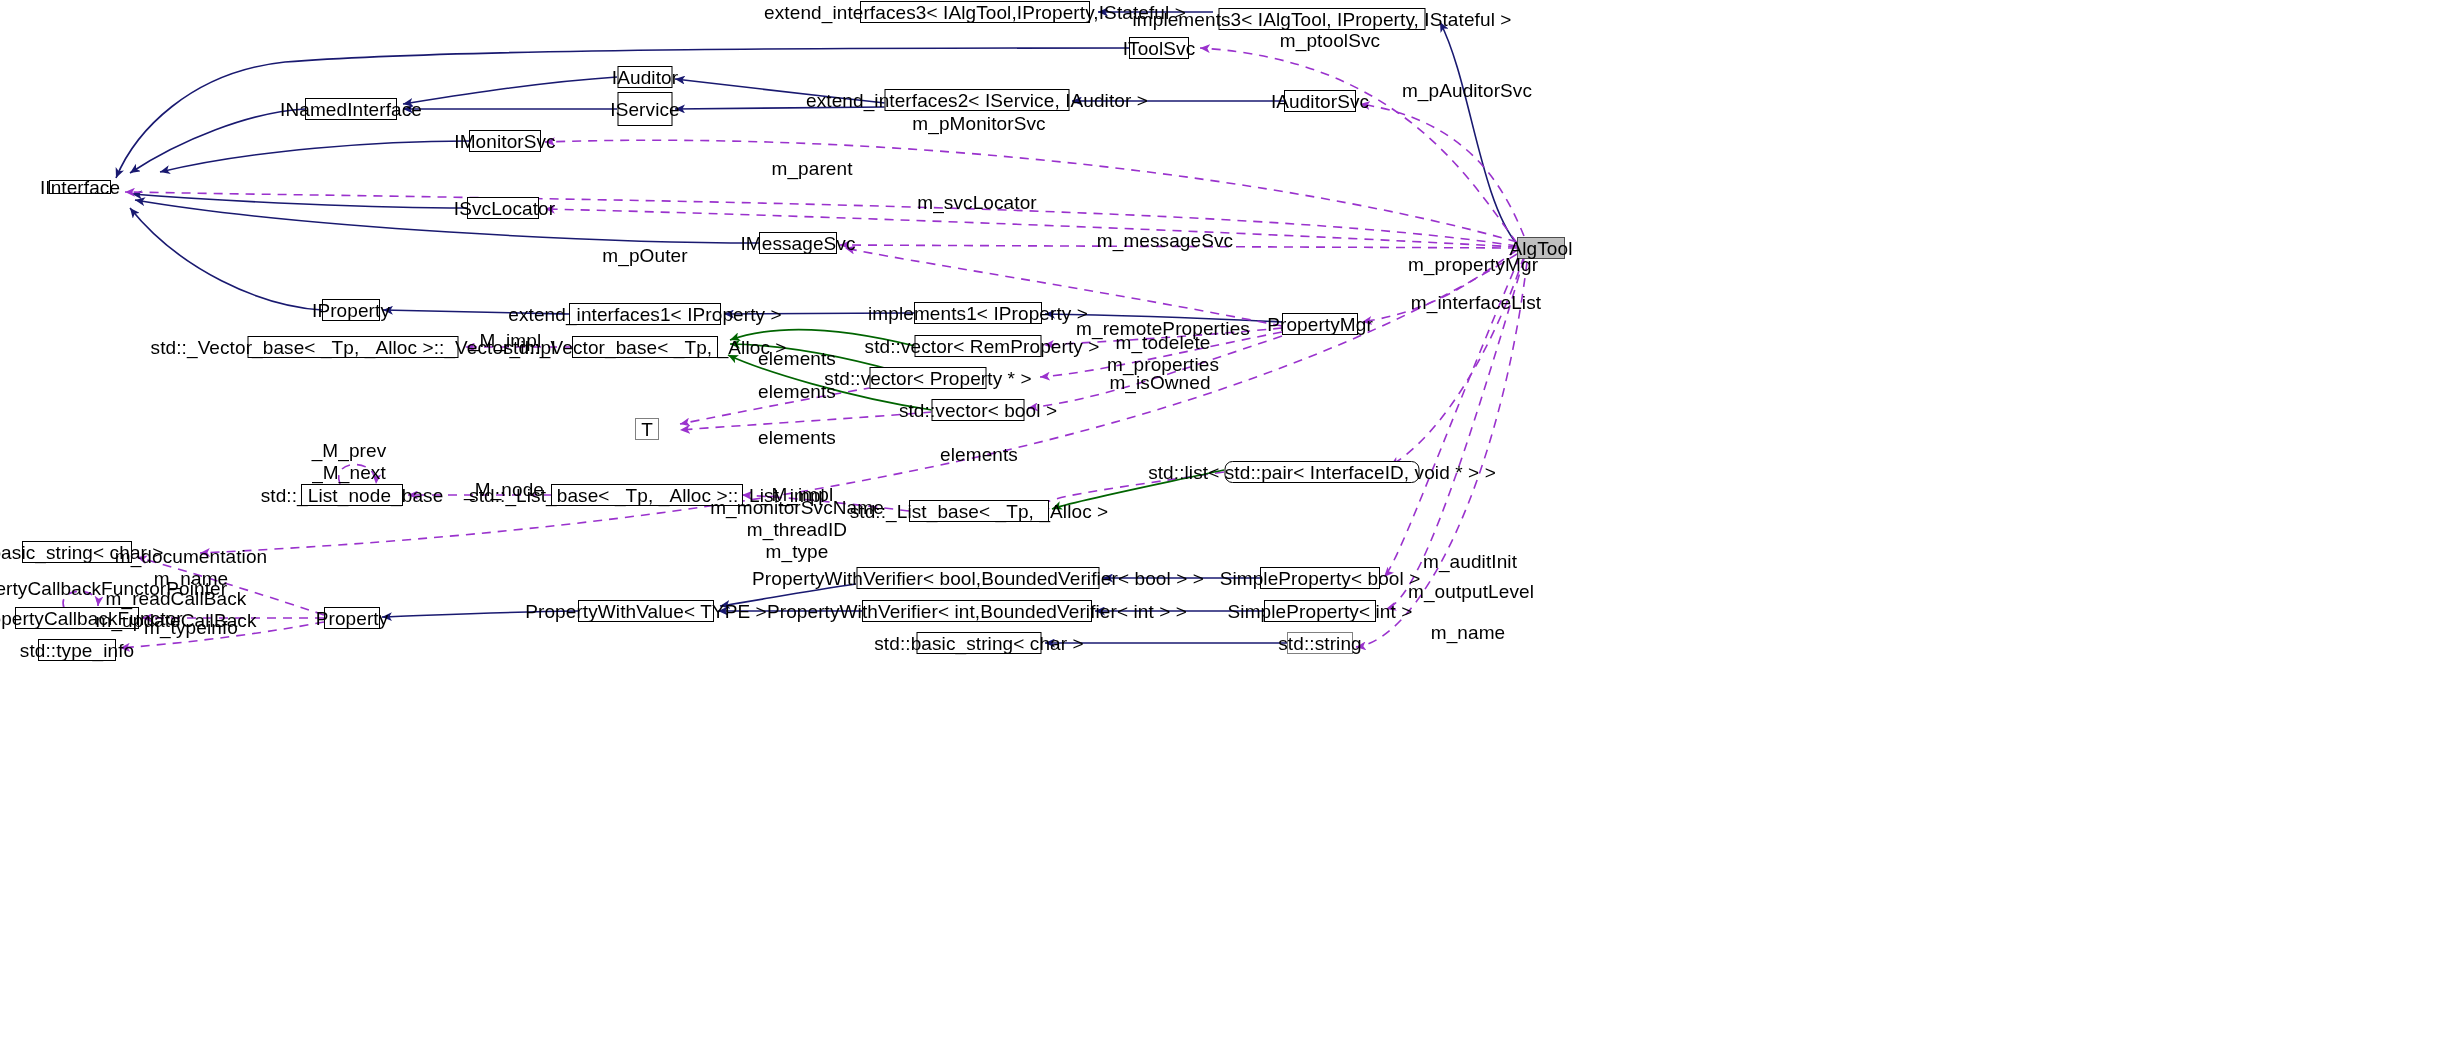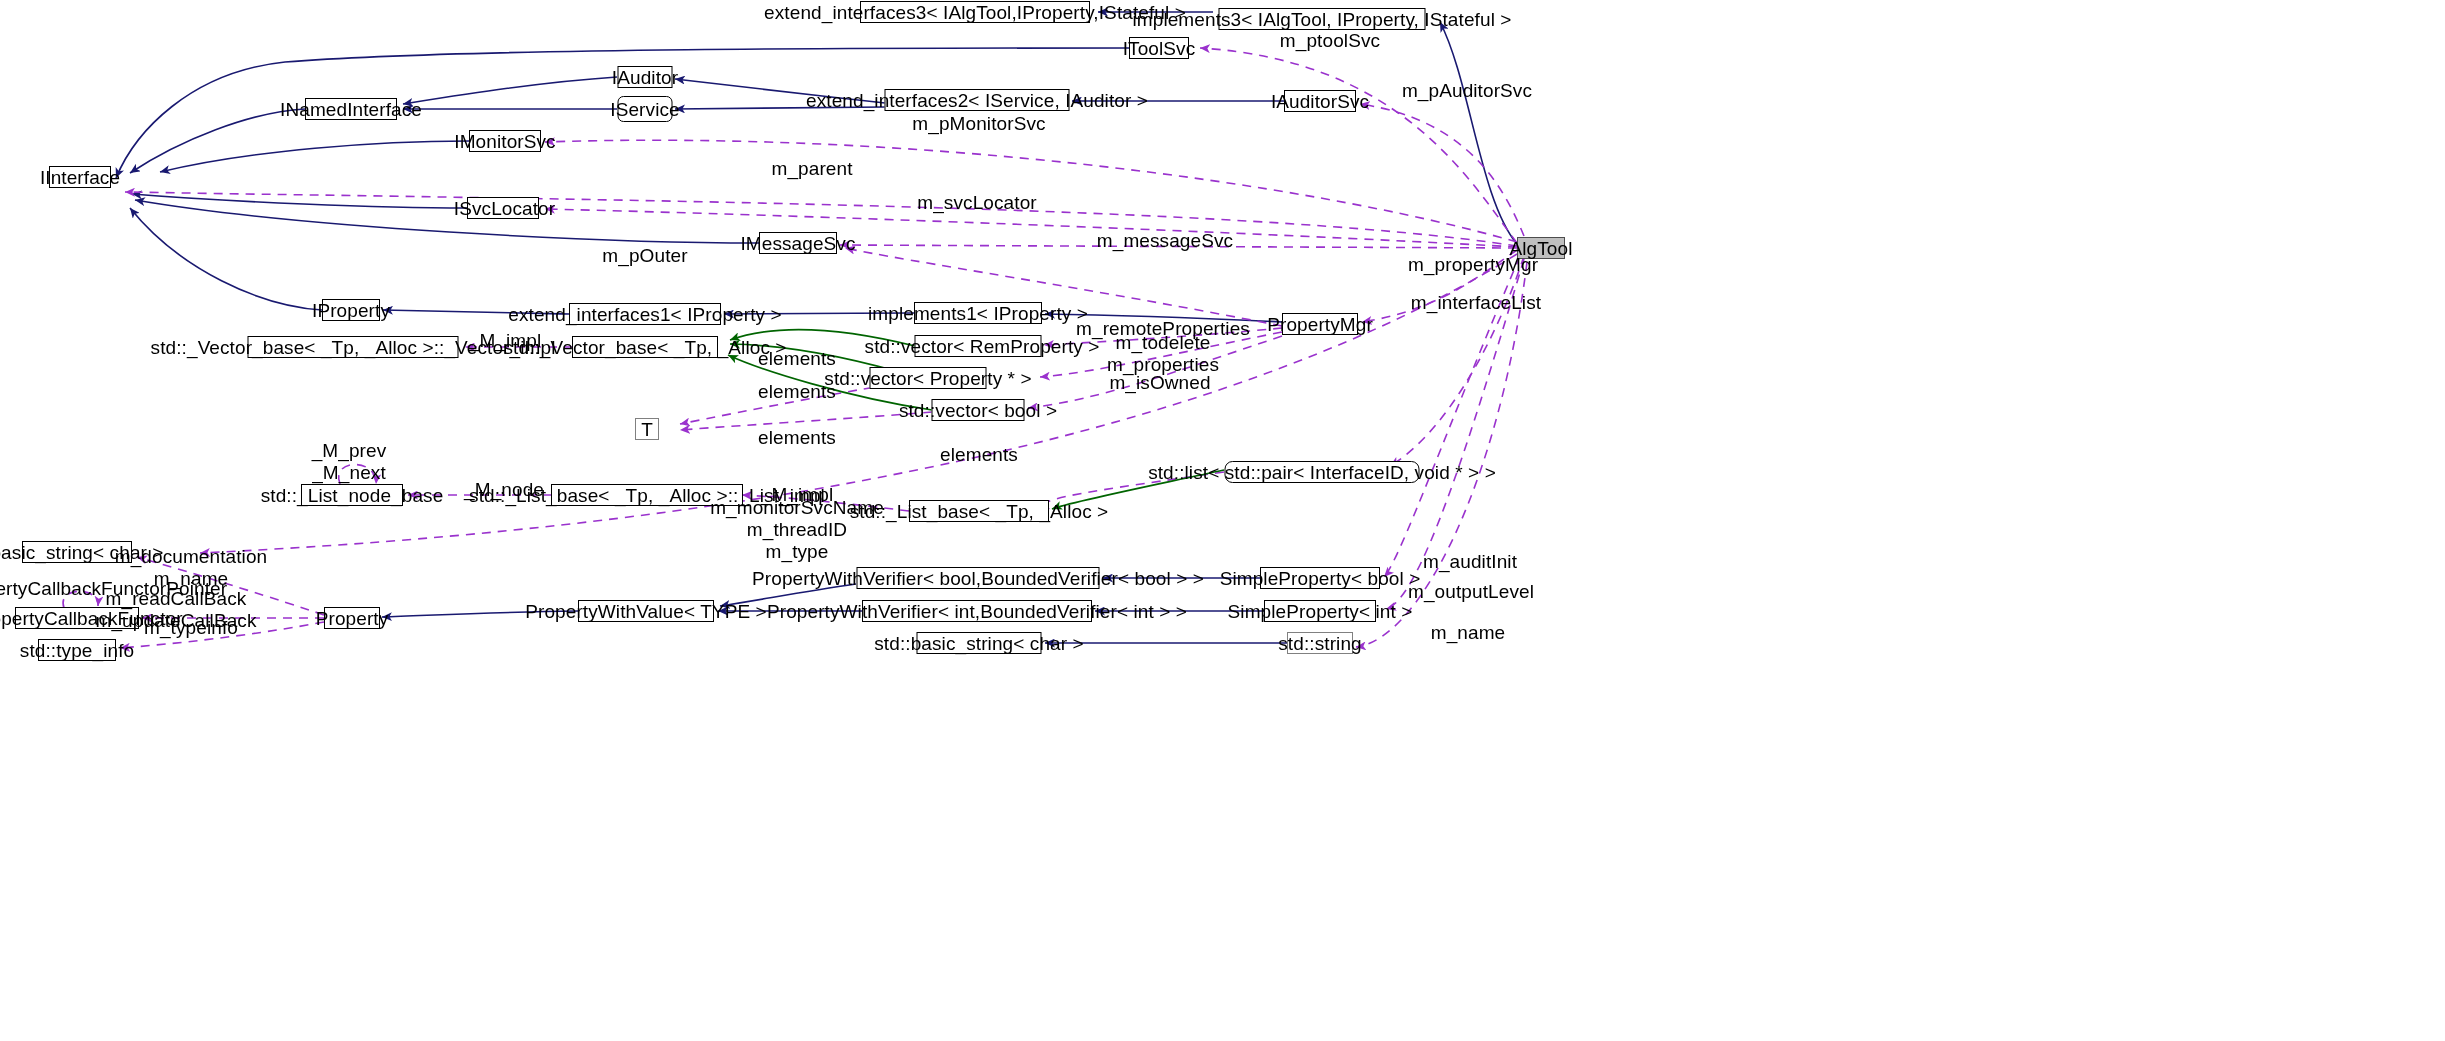--- a/index.html
+++ b/index.html
@@ -137,25 +137,25 @@
       <path d="M1224,470 C 1150,486 1070,502 1052,509"></path>
     </g>
   </svg>
 
   <div id="nodes-layer">
       <div class="node" style="left: 975px; top: 12px; width: 230px; height: 22px;">extend_interfaces3&lt; IAlgTool,IProperty,IStateful &gt;</div>
       <div class="node" style="left: 1322px; top: 19px; width: 207px; height: 22px;">implements3&lt; IAlgTool, IProperty, IStateful &gt;</div>
       <div class="node" style="left: 1159px; top: 48px; width: 60px; height: 22px;">IToolSvc</div>
       <div class="node" style="left: 645px; top: 77px; width: 55px; height: 22px;">IAuditor</div>
       <div class="node" style="left: 351px; top: 109px; width: 92px; height: 22px;">INamedInterface</div>
-      <div class="node" style="left: 645px; top: 109px; width: 55px; height: 26px; border-radius: 6px;">IService</div>
+      <div class="node" style="left: 645px; top: 109px; width: 55px; height: 34px;">IService</div>
       <div class="node" style="left: 977px; top: 100px; width: 185px; height: 22px;">extend_interfaces2&lt; IService, IAuditor &gt;</div>
       <div class="node" style="left: 1320px; top: 101px; width: 72px; height: 22px;">IAuditorSvc</div>
       <div class="node" style="left: 505px; top: 141px; width: 72px; height: 22px;">IMonitorSvc</div>
-      <div class="node" style="left: 80px; top: 177px; width: 62px; height: 22px;">IInterface</div>
+      <div class="node" style="left: 80px; top: 187px; width: 62px; height: 14px;">IInterface</div>
       <div class="node" style="left: 503px; top: 208px; width: 72px; height: 22px; padding-left: 12px;">ISvcLocator</div>
       <div class="node" style="left: 798px; top: 243px; width: 78px; height: 22px;">IMessageSvc</div>
       <div class="node current" style="left: 1541px; top: 248px; width: 48px; height: 22px;">AlgTool</div>
       <div class="node" style="left: 351px; top: 310px; width: 58px; height: 22px;">IProperty</div>
       <div class="node" style="left: 645px; top: 314px; width: 152px; height: 22px;">extend_interfaces1&lt; IProperty &gt;</div>
       <div class="node" style="left: 978px; top: 313px; width: 128px; height: 22px;">implements1&lt; IProperty &gt;</div>
       <div class="node" style="left: 1320px; top: 324px; width: 76px; height: 22px;">PropertyMgr</div>
       <div class="node" style="left: 353px; top: 347px; width: 211px; height: 22px;">std::_Vector_base&lt; _Tp, _Alloc &gt;::_Vector_impl</div>
       <div class="node" style="left: 645px; top: 347px; width: 146px; height: 22px;">std::_Vector_base&lt; _Tp, _Alloc &gt;</div>
       <div class="node" style="left: 978px; top: 346px; width: 127px; height: 22px; padding-left: 17px;">std::vector&lt; RemProperty &gt;</div>

